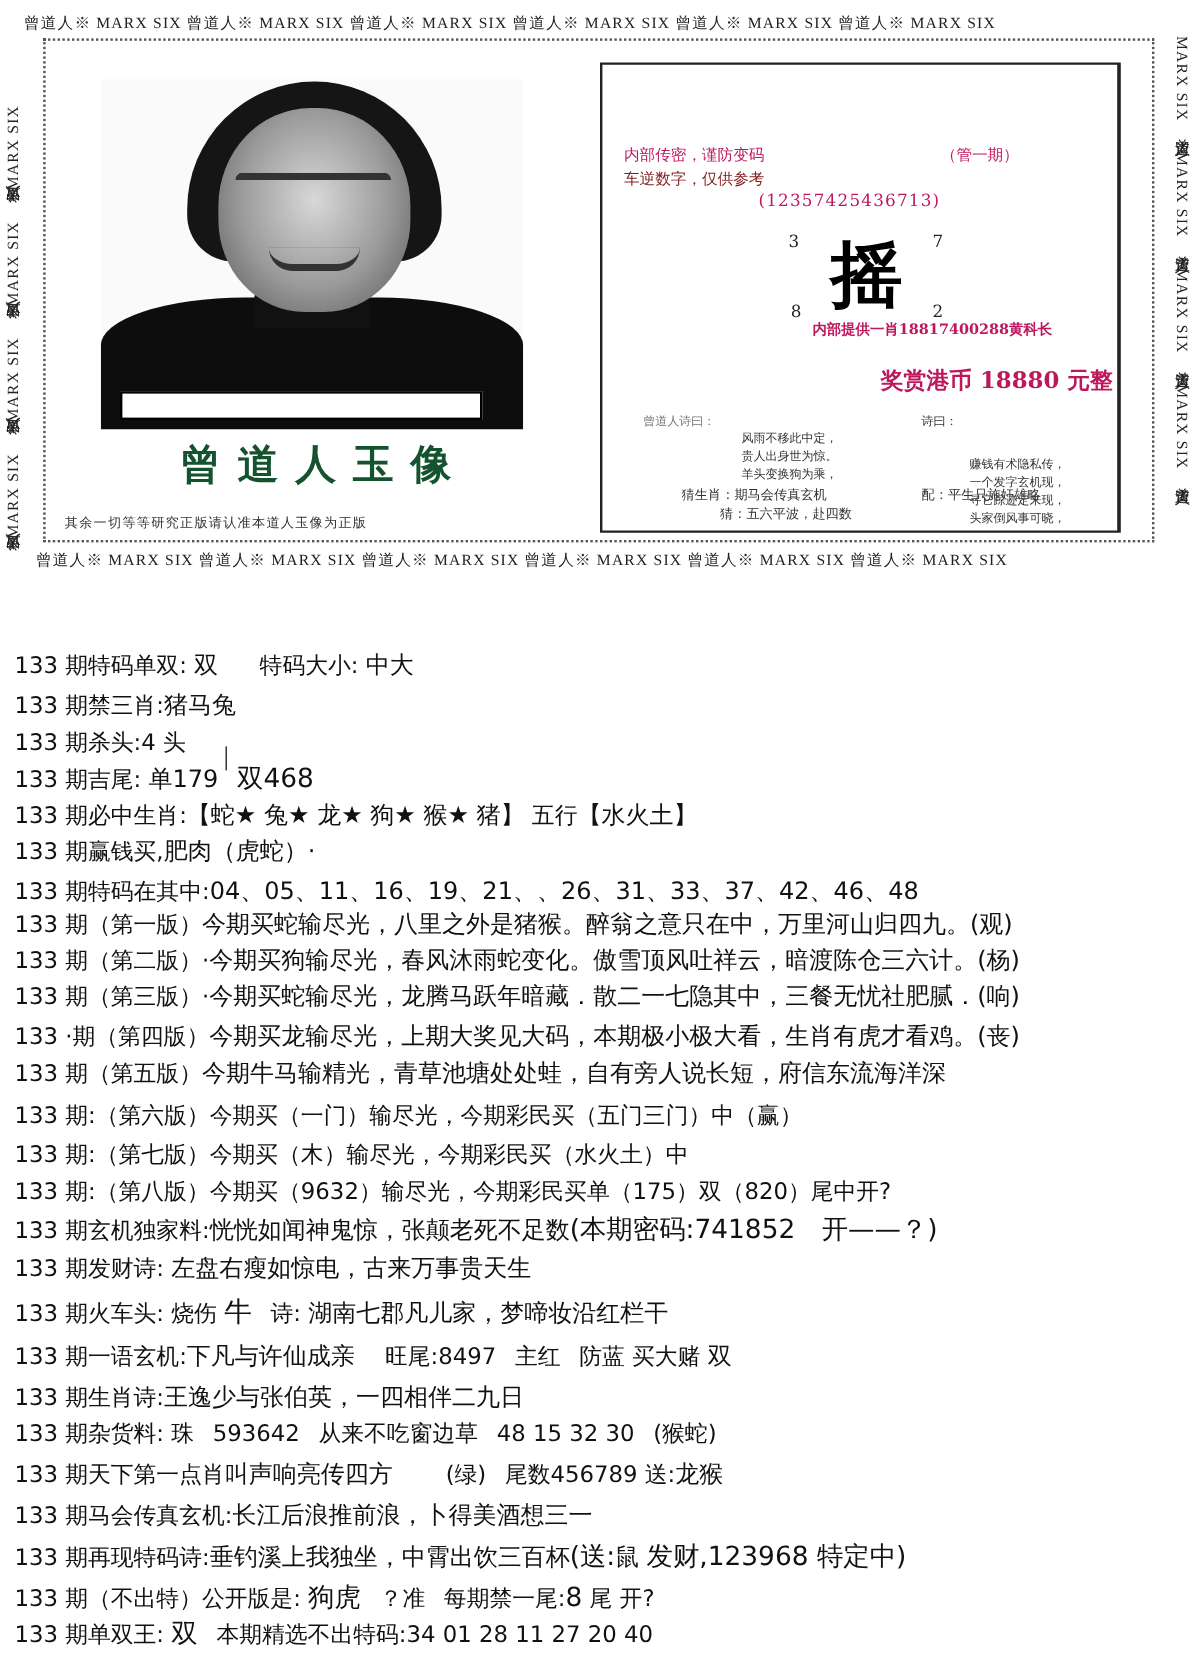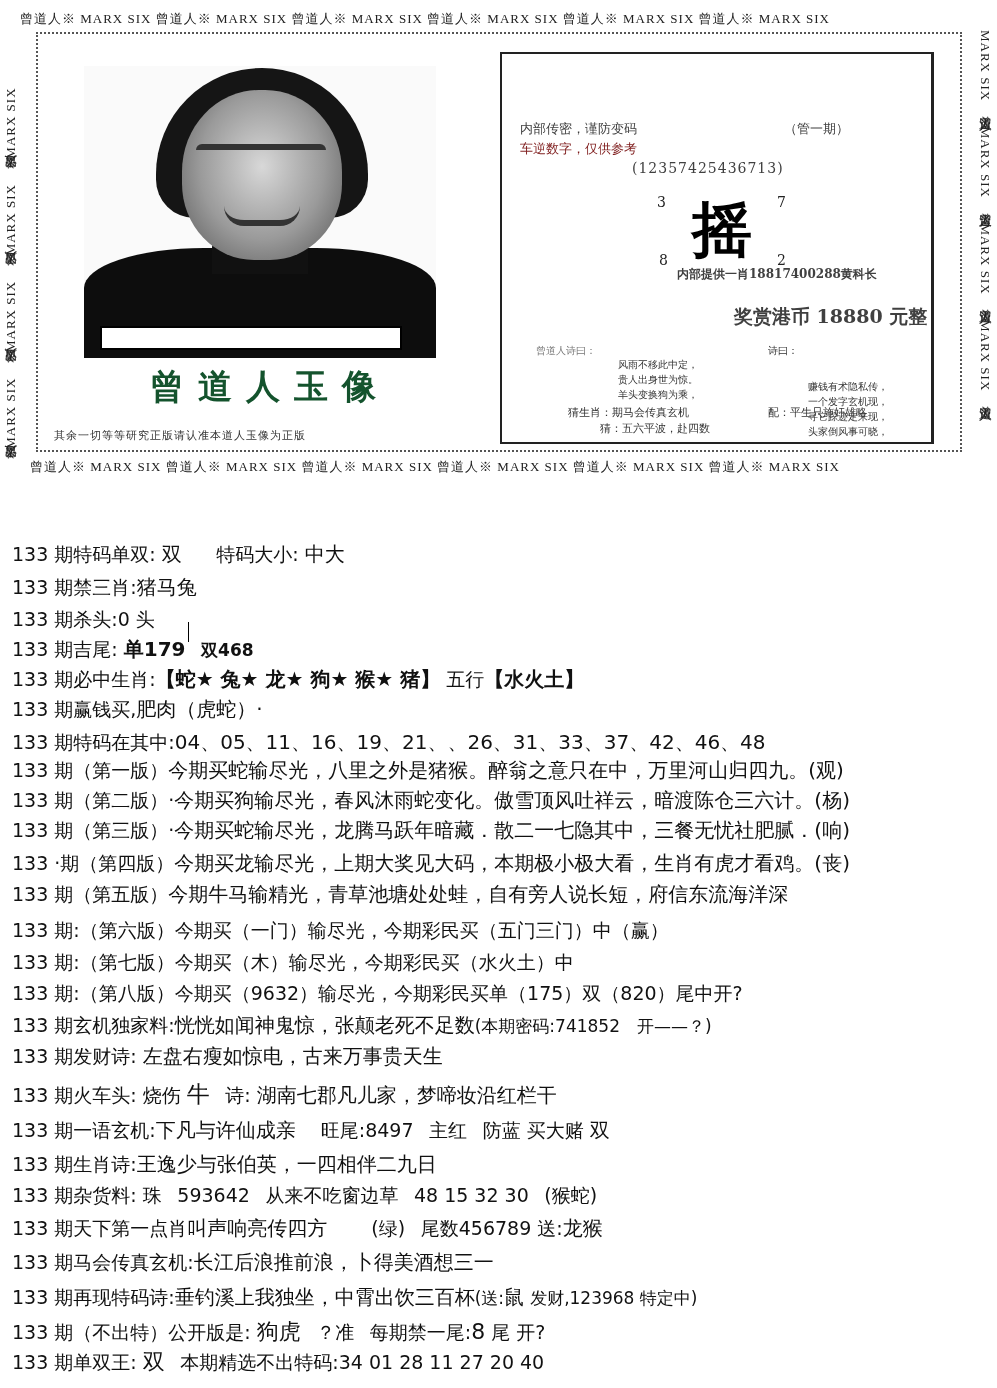--- a/index.html
+++ b/index.html
@@ -76,56 +76,56 @@
   
   .card {
     position: absolute; left: 500px; top: 52px; width: 434px; height: 392px;
     border: 2px solid #222; border-right-width: 3px;
   }
   .card-title {
     position: absolute; left: 90px; top: 26px; font-family: "DejaVu Serif", serif;
     font-weight: bold; font-size: 21px; letter-spacing: 6px; color: #111;
   }
   .card-line {
-    position: absolute; font-family: "DejaVu Serif", serif; font-size: 13px; color: #404040; white-space: nowrap;
+    position: absolute; font-family: "DejaVu Serif", serif; font-size: 13px; color: #be185d; white-space: nowrap;
   }
   .card-sub1 { left: 18px; top: 66px; }
   .card-sub1b { left: 282px; top: 66px; font-size: 13px; }
   .card-sub2 { left: 18px; top: 86px; color: #7f1d1d; }
   .card-code { left: 130px; top: 106px; font-size: 14px; letter-spacing: 1px; }
   .card-num { position: absolute; font-family: "DejaVu Serif", serif; font-size: 14px; color: #222; }
   .n-tl { left: 155px; top: 140px; }
   .n-tr { left: 275px; top: 140px; }
   .n-bl { left: 157px; top: 198px; }
   .n-br { left: 275px; top: 198px; }
   .big-char {
     position: absolute; left: 180px; top: 140px; width: 80px; text-align: center;
     font-family: "DejaVu Serif", serif; font-weight: bold; font-size: 60px; line-height: 70px; color: #000;
   }
   .card-provide { left: 175px; top: 212px; font-size: 12px; font-weight: bold; }
   .card-prize { left: 232px; top: 250px; font-size: 19px; font-weight: bold; }
-  .poem-col { position: absolute; font-family: Liberation Mono, monospace; font-size: 10px; color: #333; line-height: 15px; }
+  .poem-col { position: absolute; font-family: Liberation Sans, sans-serif; font-size: 10px; color: #333; line-height: 15px; }
   .poem-left-head { left: 34px; top: 290px; color: #777; }
   .poem-left { left: 116px; top: 304px; }
   .poem-right-head { left: 266px; top: 290px; }
   .poem-right { left: 306px; top: 290px; margin-top: 36px; }
   .poem-guess { left: 66px; top: 352px; font-size: 11px; }
   .poem-match { left: 266px; top: 352px; font-size: 11px; text-align: right; }
   .poem-guess2 { left: 98px; top: 368px; font-size: 11px; }
 
   
   .lines { position: absolute; left: 12px; top: 540px; width: 980px; }
   .line {
     position: absolute; left: 0; white-space: nowrap;
     font-family: "DejaVu Sans", "Liberation Sans", sans-serif; font-size: 19px; color: #111; line-height: 24px;
   }
   .line .lead { font-size: 19px; }
   .line .val { font-size: 20px; }
-  .line .sm { font-size: 17px; text-align: right; }
-  .line .bold { font-weight: bold; }
+  .line .sm { font-size: 22px; text-align: right; }
+  .line .bold { font-weight: normal; }
   .cursor-mark {
     position: absolute; left: 188px; top: 622px; width: 1px; height: 20px; background: #000;
   }
 </style>
 </head>
 <body>
 
 <div class="poster">
   <div class="border-text border-top">曾道人※ MARX SIX 曾道人※ MARX SIX 曾道人※ MARX SIX 曾道人※ MARX SIX 曾道人※ MARX SIX 曾道人※ MARX SIX</div>
   <div class="border-text border-bottom">曾道人※ MARX SIX 曾道人※ MARX SIX 曾道人※ MARX SIX 曾道人※ MARX SIX 曾道人※ MARX SIX 曾道人※ MARX SIX</div>
@@ -183,21 +183,21 @@
   <div class="line" style="top:2px">
     <span class="lead">133 期特码单双:</span>
     <span class="val">双</span>  
     <span class="lead">特码大小:</span>
     <span class="val">中大</span>
   </div>
   <div class="line" style="top:35px">
     <span class="lead">133 期禁三肖:</span><span class="val">猪马兔</span>
   </div>
   <div class="line" style="top:67px">
-    <span class="lead">133 期杀头:</span><span class="lead">0 头</span>
+    <span class="lead">133 期杀头:</span><span class="lead">4 头</span>
   </div>
   <div class="line" style="top:97px">
     <span class="lead">133 期吉尾:</span>
     <span class="val bold">单179</span> 
     <span class="sm bold">双468</span>
   </div>
   <div class="line" style="top:127px">
     <span class="lead">133 期必中生肖:</span><span class="val bold">【蛇★ 兔★ 龙★ 狗★ 猴★ 猪】</span>
     <span class="lead">五行</span><span class="val bold">【水火土】</span>
   </div>

